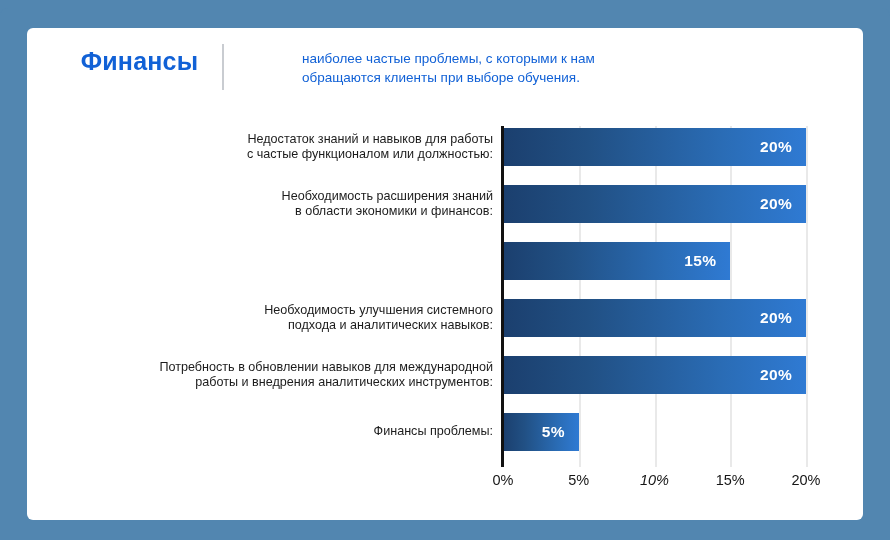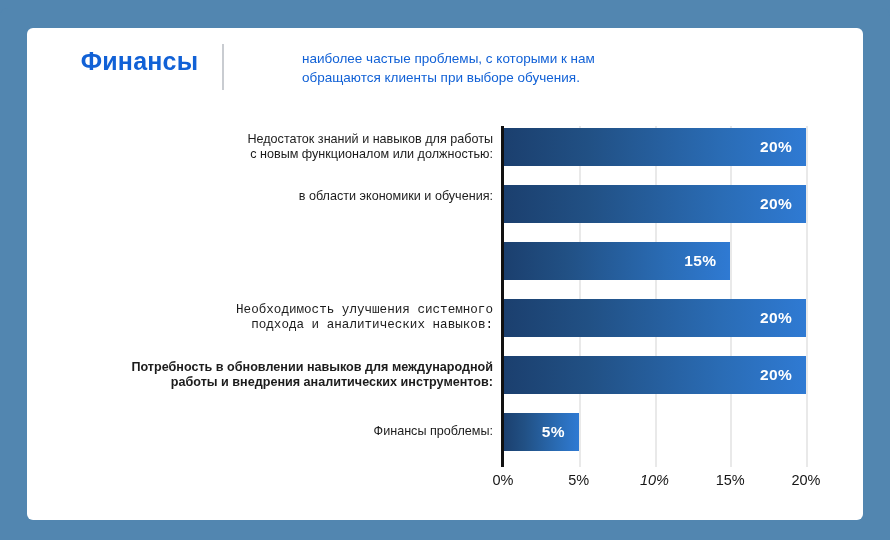--- a/index.html
+++ b/index.html
@@ -197,30 +197,31 @@
       <div id="header-subtitle">
         <span class="line">наиболее частые проблемы, с которыми к нам</span>
         <span class="line">обращаются клиенты при выборе обучения.</span>
       </div>
     </div>
 
     <div id="chart">
       <div id="category-labels">
           <div class="cat-label" style="top: 5.5px;">
             <span class="line">Недостаток знаний и навыков для работы</span>
-            <span class="line">с новым функционалом или должностью:</span>
+            <span class="line">с частые функционалом или должностью:</span>
           </div>
           <div class="cat-label" style="top: 62.5px;">
-            <span class="line">в области экономики и обучения:</span>
-          </div>
-          <div class="cat-label" style="top: 176.5px; font-family: Liberation Mono, monospace;">
+            <span class="line">Необходимость расширения знаний</span>
+            <span class="line">в области экономики и финансов:</span>
+          </div>
+          <div class="cat-label" style="top: 176.5px;">
             <span class="line">Необходимость улучшения системного</span>
             <span class="line">подхода и аналитических навыков:</span>
           </div>
-          <div class="cat-label" style="top: 233.5px; font-weight: bold;">
+          <div class="cat-label" style="top: 233.5px;">
             <span class="line">Потребность в обновлении навыков для международной</span>
             <span class="line">работы и внедрения аналитических инструментов:</span>
           </div>
           <div class="cat-label" style="top: 298.25px;">
             <span class="line">Финансы проблемы:</span>
           </div>
         </div>
       <div id="plot">
         <div id="axis-line"></div>
       <div class="gridline" style="left: 75.75px;"></div>

